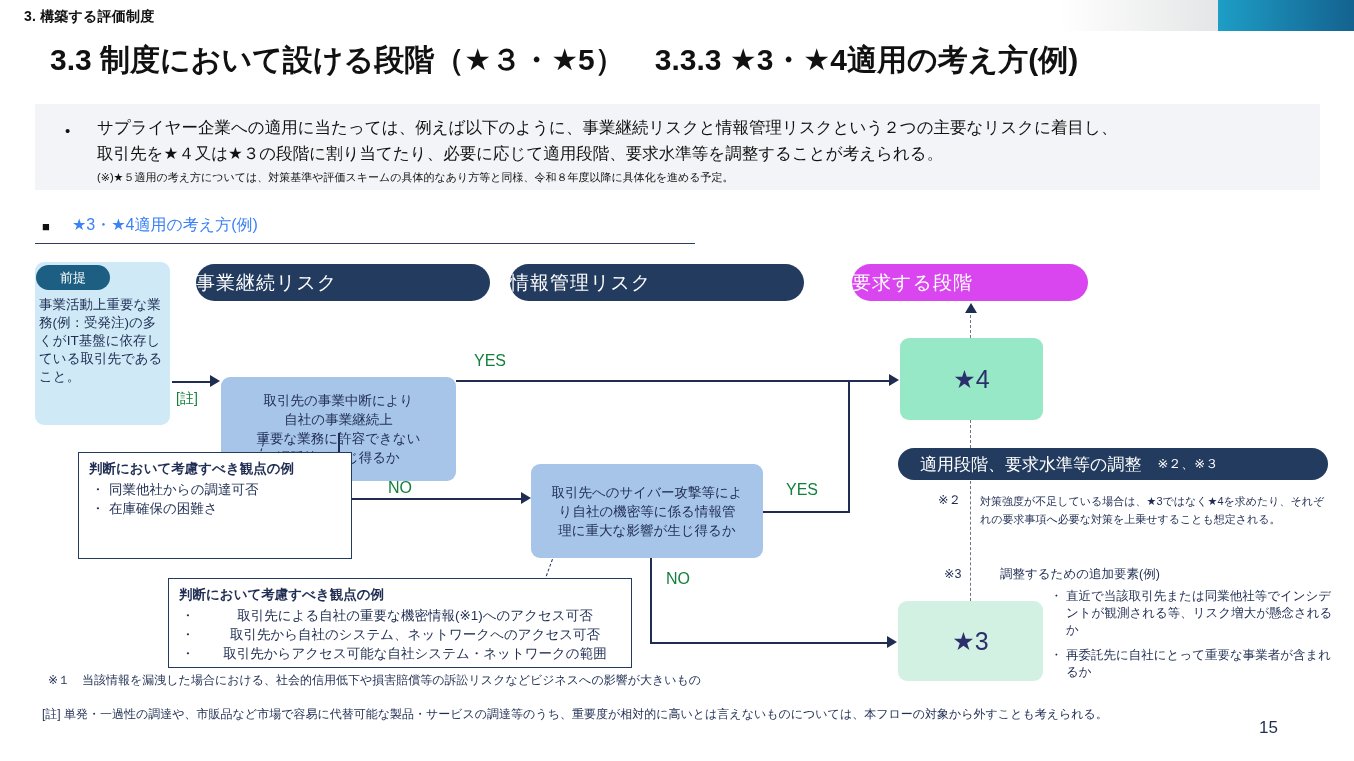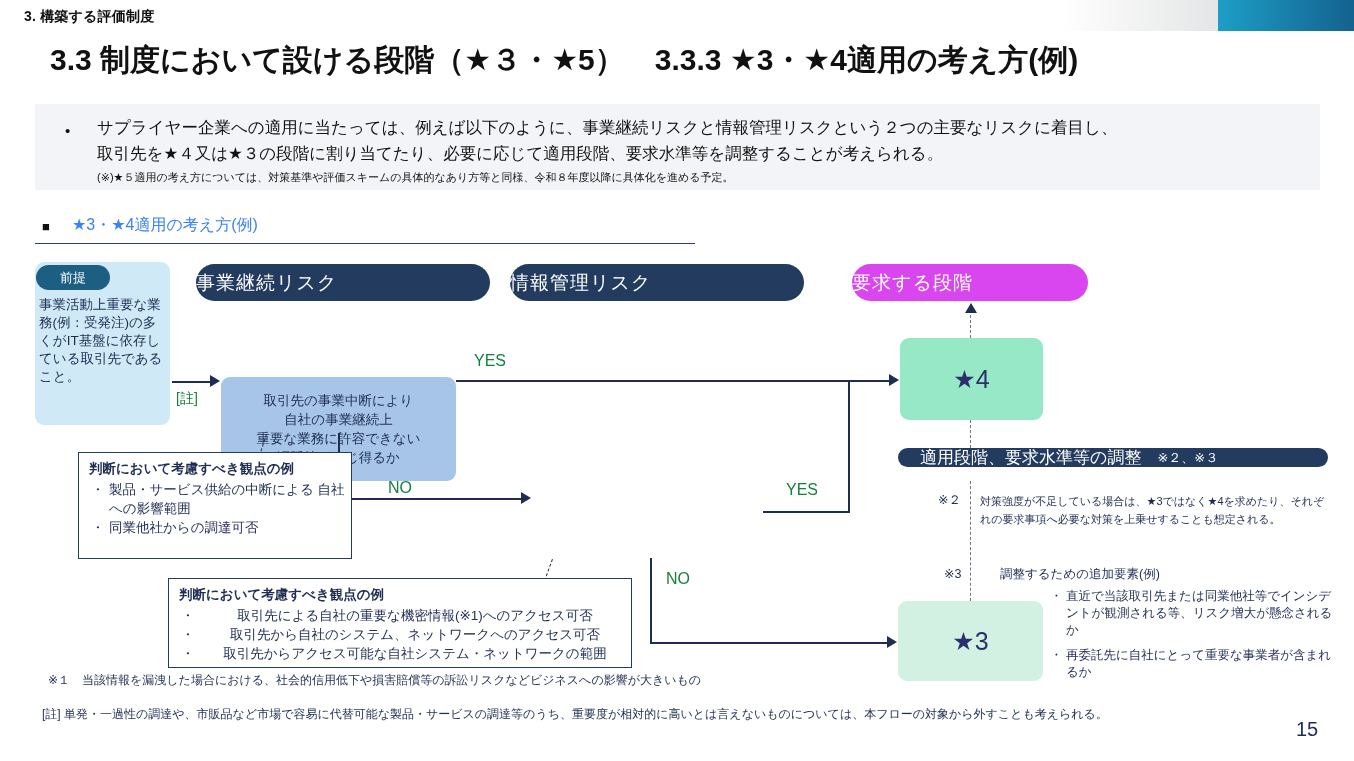--- a/index.html
+++ b/index.html
@@ -114,41 +114,41 @@
     border-left:10px solid #1f2d52;
   }
   .arrowU{
     position:absolute;width:0;height:0;
     border-left:6px solid transparent;border-right:6px solid transparent;
     border-bottom:10px solid #1f2d52;
   }
 
   
   .adj-pill{
-    position:absolute;left:898px;top:448px;width:430px;height:19px;
+    position:absolute;left:898px;top:448px;width:430px;height:32px;
     background:#223b5e;border-radius:17px;color:#fff;
     display:flex;align-items:center;padding-left:22px;box-sizing:border-box;
     font-size:17px;
   }
   .adj-pill .sub{font-size:13px;margin-left:16px;}
 
   .note2-key{position:absolute;left:938px;top:492px;font-size:12.5px;color:#1f2d52;}
   .note2-body{position:absolute;left:980px;top:492px;width:350px;font-size:11px;line-height:18px;color:#1f2d52;}
   .note3-key{position:absolute;left:944px;top:566px;font-size:12.5px;color:#1f2d52;}
   .note3-title{position:absolute;left:1000px;top:566px;font-size:12.5px;color:#1f2d52;}
   .note3-ul{position:absolute;left:1050px;top:588px;width:285px;margin:0;padding:0;list-style:none;}
   .note3-ul li{
     font-size:12.5px;line-height:17px;color:#1f2d52;
     padding-left:16px;position:relative;margin-bottom:8px;
   }
   .note3-ul li:before{content:"・";position:absolute;left:0;top:0;}
 
   .foot1{position:absolute;left:48px;top:672px;font-size:12px;color:#1f2d52;white-space:nowrap;}
   .foot2{position:absolute;left:42px;top:706px;font-size:12px;color:#1f2d52;white-space:nowrap;}
-  .pageno{position:absolute;left:1259px;top:718px;font-size:20px;color:#1f2d52;margin-left:37px;}
+  .pageno{position:absolute;left:1259px;top:718px;font-size:17px;color:#1f2d52;}
 </style>
 </head>
 <body>
 
 <div class="slide">
 
   <div class="hdr-gray"></div>
   <div class="hdr-blue"></div>
 
   <div class="kicker">3. 構築する評価制度</div>
@@ -199,26 +199,32 @@
   <div class="ln v" style="left:338px;top:433px;height:66px;"></div>
   <div class="ln h" style="left:338px;top:498px;width:190px;"></div>
   <div class="arrowR" style="left:521px;top:492px;"></div>
   <div class="lbl" style="left:388px;top:479px;">NO</div>
 
   <div class="dsh-d" style="left:266px;top:434px;transform:rotate(18deg);transform-origin:top left;"></div>
 
   <div class="notebox" style="left:78px;top:452px;width:272px;height:105px;">
     <div class="nb-title" style="margin:7px 0 2px 10px;">判断において考慮すべき観点の例</div>
     <ul class="nb-ul" style="margin-left:10px;">
-      <li>製品・サービス供給の中断による
-自社への影響範囲</li>
       <li>同業他社からの調達可否</li>
+      <li>在庫確保の困難さ</li>
     </ul>
   </div>
 
+  <div class="dbox" style="left:531px;top:464px;width:232px;height:94px;">
+    <div>
+      <div>取引先へのサイバー攻撃等によ</div>
+      <div>り自社の機密等に係る情報管</div>
+      <div>理に重大な影響が生じ得るか</div>
+    </div>
+  </div>
 
   <div class="ln h" style="left:763px;top:511px;width:87px;"></div>
   <div class="ln v" style="left:848px;top:380px;height:132px;"></div>
   <div class="lbl" style="left:786px;top:481px;">YES</div>
 
   <div class="ln v" style="left:650px;top:558px;height:86px;"></div>
   <div class="ln h" style="left:650px;top:642px;width:244px;"></div>
   <div class="arrowR" style="left:887px;top:636px;"></div>
   <div class="lbl" style="left:666px;top:570px;">NO</div>
 

